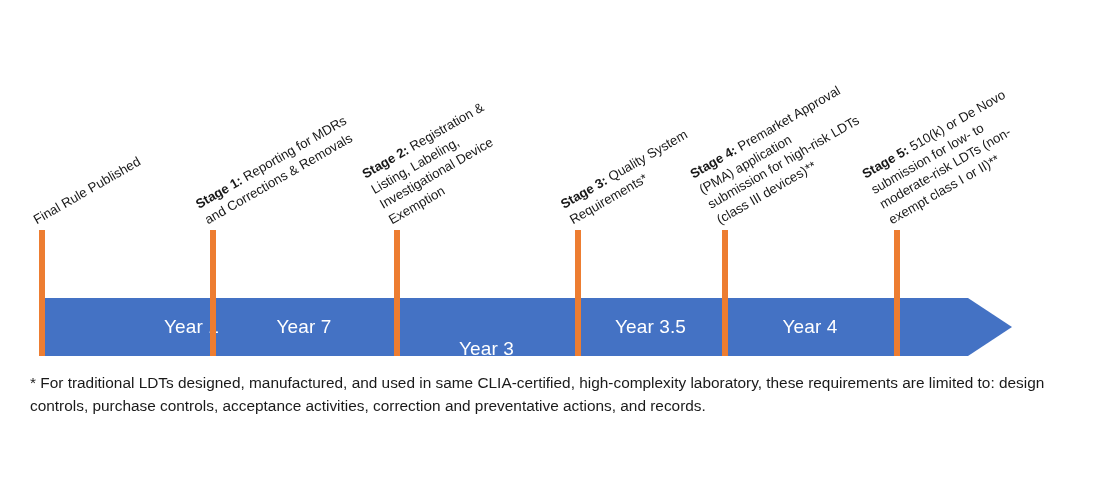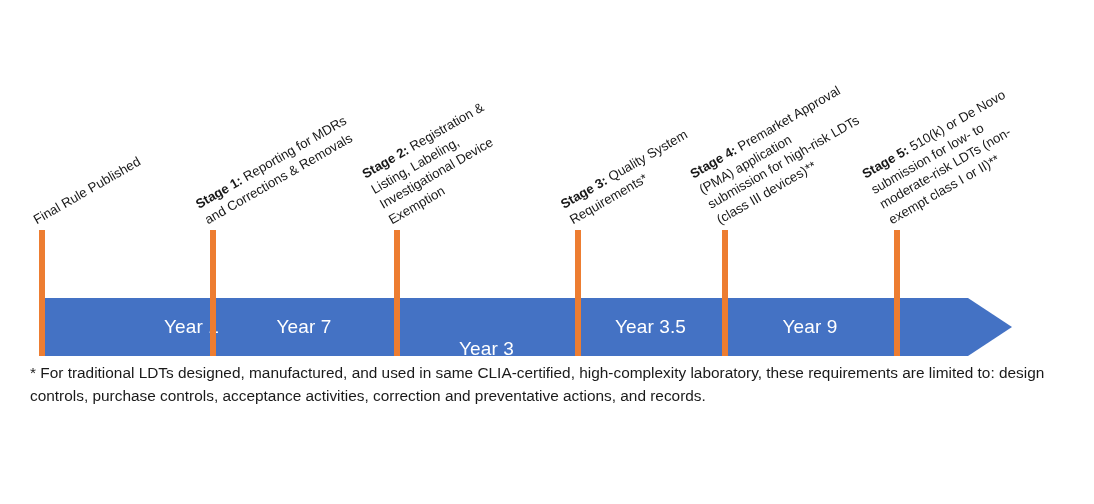--- a/index.html
+++ b/index.html
@@ -68,21 +68,21 @@
 
   
   .footnote {
     position: absolute;
     left: 30px;
     width: 1044px;
     font-size: 15.4px;
     line-height: 23px;
     color: #1a1a1a;
   }
-  #footnote-1 { top: 361px; }
+  #footnote-1 { top: 371px; }
   #footnote-2 { top: 441px; }
 </style>
 </head>
 <body>
 
 <div id="canvas">
 
   <div id="stage-labels">
       <div class="stage-label" style="left: 39px; top: 210.5px; height: 17.5px;">
         <span class="ln">Final Rule Published</span>
@@ -119,21 +119,21 @@
     <svg width="970" height="58" viewBox="0 0 970 58" xmlns="http://www.w3.org/2000/svg">
       <polygon points="0,0 926,0 970,29 926,58 0,58" fill="#4472C4"></polygon>
     </svg>
   </div>
 
   <div id="year-labels">
       <div class="year-segment" style="left: 62px; width: 163px; margin-left: 48px;">Year 1</div>
       <div class="year-segment" style="left: 216px; width: 176px;">Year 7</div>
       <div class="year-segment" style="left: 400px; width: 173px; margin-top: 22px;">Year 3</div>
       <div class="year-segment" style="left: 581px; width: 139px;">Year 3.5</div>
-      <div class="year-segment" style="left: 728px; width: 164px;">Year 9</div>
+      <div class="year-segment" style="left: 728px; width: 164px;">Year 4</div>
     </div>
 
   <div id="ticks">
       <div class="tick" style="left: 39px; background: rgb(237, 125, 49);"></div>
       <div class="tick" style="left: 210px; background: rgb(237, 125, 49);"></div>
       <div class="tick" style="left: 394px; background: rgb(237, 125, 49);"></div>
       <div class="tick" style="left: 575px; background: rgb(237, 125, 49);"></div>
       <div class="tick" style="left: 722px; background: rgb(237, 125, 49);"></div>
       <div class="tick" style="left: 894px; background: rgb(237, 125, 49);"></div>
     </div>

